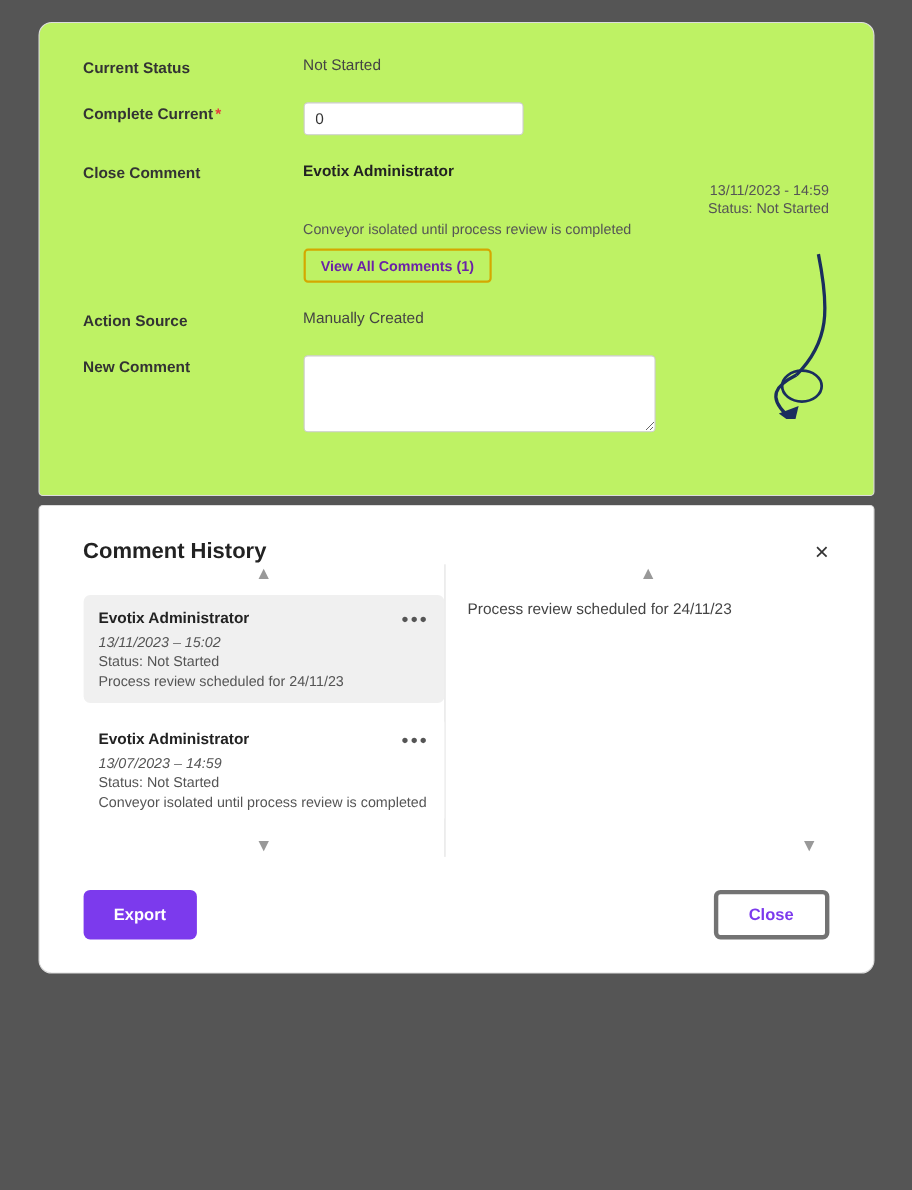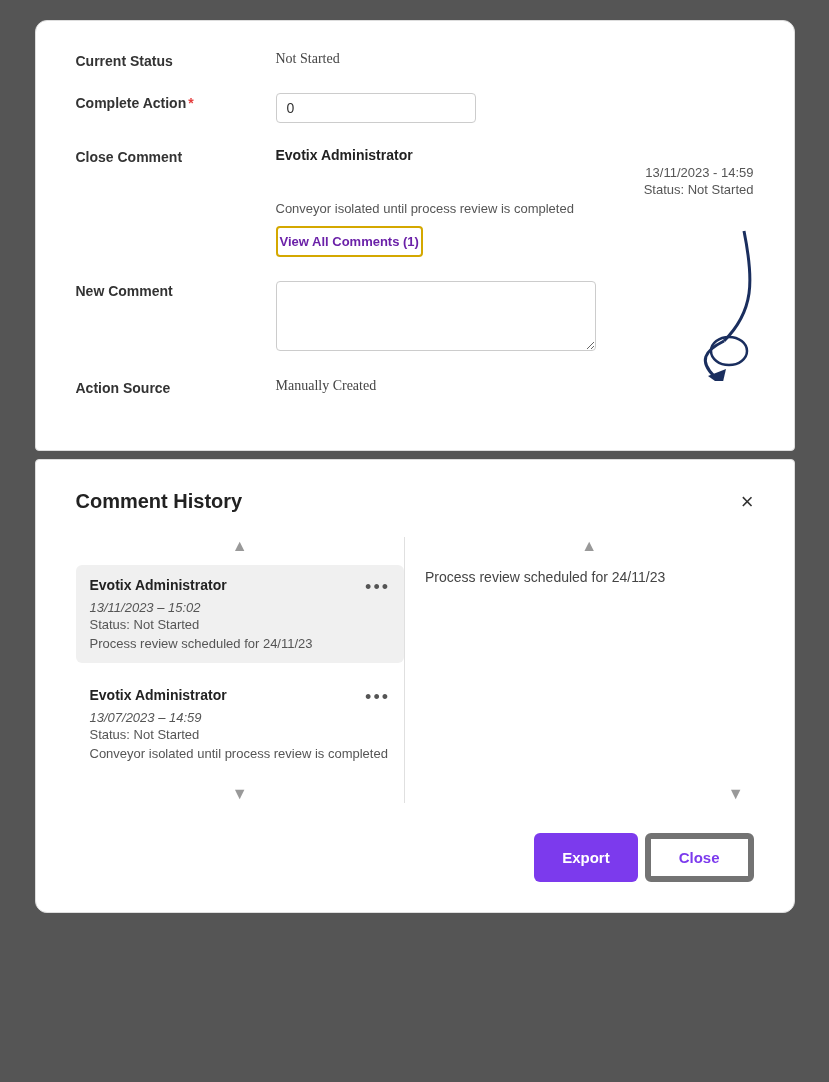--- a/index.html
+++ b/index.html
@@ -14,21 +14,21 @@
     }
     .outer-wrapper {
       width: 760px;
       display: flex;
       flex-direction: column;
       gap: 0;
     }
 
     
     .top-panel {
-      background: #ffffff;
+      background: #bef264;
       border-radius: 12px 12px 4px 4px;
       padding: 30px 40px;
       border: 1px solid #ddd;
       position: relative;
     }
     .form-row {
       display: flex;
       align-items: flex-start;
       margin-bottom: 24px;
     }
@@ -45,21 +45,20 @@
       margin-left: 2px;
     }
     .form-value {
       flex: 1;
       font-size: 14px;
       color: #333;
     }
     .status-text {
       font-size: 14px;
       color: #444;
-      font-family: Liberation Serif, serif;
     }
     .complete-input {
       border: 1px solid #ccc;
       border-radius: 4px;
       padding: 6px 10px;
       font-size: 14px;
       width: 200px;
       color: #333;
       outline: none;
     }
@@ -80,21 +79,21 @@
       color: #555;
       margin-top: 4px;
     }
     .view-all-btn {
       display: inline-block;
       border: 2px solid #d4a800;
       background: transparent;
       color: #6b21a8;
       font-size: 13px;
       font-weight: 600;
-      padding: 6px 2px;
+      padding: 6px 14px;
       border-radius: 4px;
       cursor: pointer;
       margin-top: 10px;
     }
     .new-comment-textarea {
       width: 320px;
       height: 70px;
       border: 1px solid #ccc;
       border-radius: 4px;
       padding: 6px 8px;
@@ -112,21 +111,20 @@
     .bottom-panel {
       background: #fff;
       border-radius: 4px 4px 12px 12px;
       padding: 30px 40px 30px 40px;
       border: 1px solid #ddd;
     }
     .modal-header {
       display: flex;
       justify-content: space-between;
       align-items: center;
-      margin-bottom: 24px;
     }
     .modal-title {
       font-size: 20px;
       font-weight: 700;
       color: #222;
     }
     .close-btn {
       background: none;
       border: none;
       cursor: pointer;
@@ -200,38 +198,38 @@
       margin-top: 10px;
     }
     .scroll-arrow-top {
       text-align: center;
       color: #999;
       font-size: 16px;
       margin-bottom: 10px;
     }
     .modal-footer {
       display: flex;
-      justify-content: flex-end;
+      justify-content: space-between;
       gap: 7px;
       margin-top: 30px;
     }
     .btn-export {
       background: #7c3aed;
       color: #fff;
       border: none;
       border-radius: 6px;
       padding: 10px 28px;
       font-size: 15px;
       font-weight: 700;
       cursor: pointer;
     }
     .btn-close {
       background: transparent;
       color: #7c3aed;
-      border: 6px solid #737373;
+      border: 4px solid #737373;
       border-radius: 6px;
       padding: 10px 28px;
       font-size: 15px;
       font-weight: 700;
       cursor: pointer;
     }
 
     
     .arrow-svg {
       position: absolute;
@@ -257,48 +255,48 @@
       <ellipse cx="65" cy="130" rx="18" ry="14" stroke="#1a2e5e" stroke-width="2.5" fill="none"></ellipse>
     </svg>
 
     <div class="form-row">
       <div class="form-label">Current Status</div>
       <div class="form-value status-text">Not Started</div>
     </div>
 
     <div class="form-row">
       <div class="form-label">
-        <span>Complete Action</span><span class="required">*</span>
+        <span>Complete Current</span><span class="required">*</span>
       </div>
       <div class="form-value">
         <input class="complete-input" type="text" value="0" style="">
       </div>
     </div>
 
     <div class="form-row">
       <div class="form-label">Close Comment</div>
       <div class="form-value">
         <div class="comment-author">Evotix Administrator</div>
         <div class="comment-meta">13/11/2023 - 14:59</div>
         <div class="comment-meta">Status: Not Started</div>
         <div class="comment-body">Conveyor isolated until process review is completed</div>
         <button class="view-all-btn">View All Comments (1)</button>
       </div>
     </div>
 
     <div class="form-row">
+      <div class="form-label">Action Source</div>
+      <div class="form-value status-text">Manually Created</div>
+    </div>
+
+    <div class="form-row">
       <div class="form-label">New Comment</div>
       <div class="form-value">
         <textarea class="new-comment-textarea" style=""></textarea>
       </div>
-    </div>
-
-    <div class="form-row">
-      <div class="form-label">Action Source</div>
-      <div class="form-value status-text">Manually Created</div>
     </div>
 
   </div>
 
   <div class="panel-gap"></div>
 
   <div class="bottom-panel">
 
     <div class="modal-header">
       <h2 class="modal-title">Comment History</h2>

